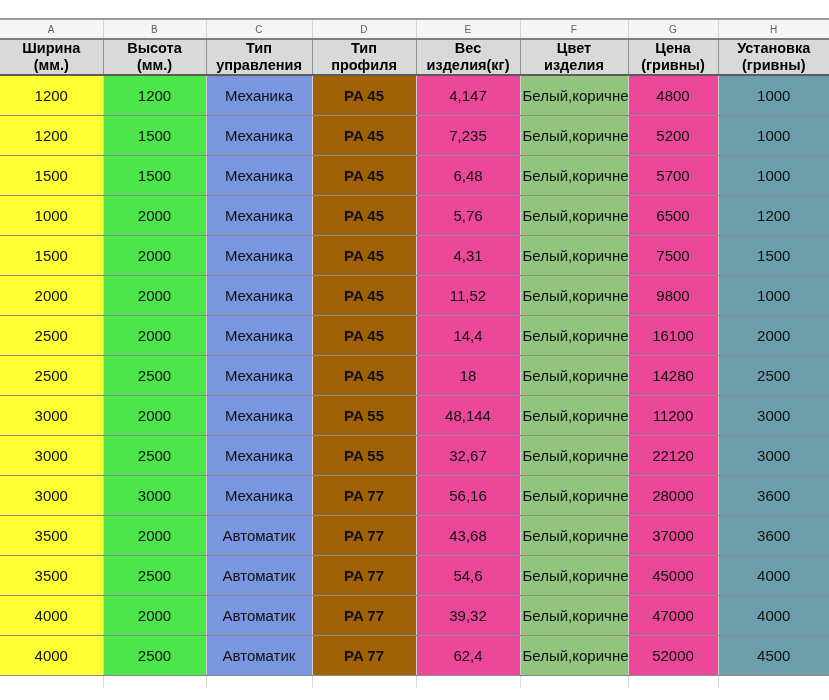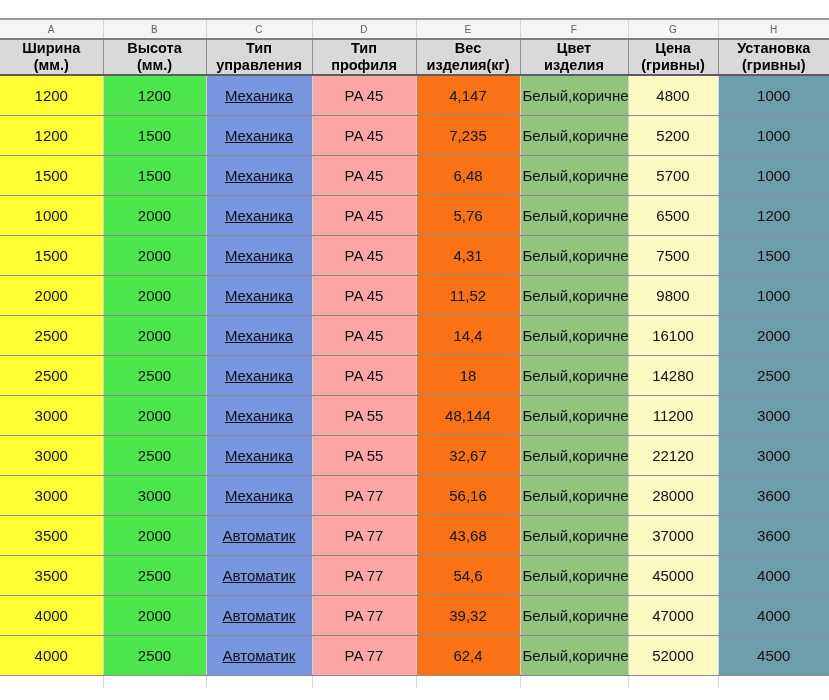--- a/index.html
+++ b/index.html
@@ -76,25 +76,25 @@
     padding: 0 2px;
     border-bottom: 1px solid rgba(0,0,0,.45);
     border-right: 1px solid rgba(0,0,0,.18);
     white-space: normal;
     overflow: hidden;
   }
   tr.data td:last-child { border-right: none; }
 
   td.col-a { background: #ffff33; border-bottom-color: #8a8a00; }
   td.col-b { background: #4ce64c; border-bottom-color: #2b8f2b; }
-  td.col-c { background: #7b96e0; border-bottom-color: #3c5296; color:#141414;text-decoration:underline; }
-  td.col-d { background: #fca5a5; border-bottom-color: #2aa5a5; }
-  td.col-e { background: #f97316; border-bottom-color: #6b5f93; }
+  td.col-c { background: #7b96e0; border-bottom-color: #3c5296; color:#141414; }
+  td.col-d { background: #a16207; border-bottom-color: #2aa5a5; font-weight: bold; }
+  td.col-e { background: #ec4899; border-bottom-color: #6b5f93; }
   td.col-f { background: #93c47d; border-bottom-color: #5b7f4a; font-size: 14.5px; }
-  td.col-g { background: #fef9c3; border-bottom-color: #9e5656; }
+  td.col-g { background: #ec4899; border-bottom-color: #9e5656; }
   td.col-h { background: #6d9eab; border-bottom-color: #45686f; }
 
   
   tr.blank td {
     height: 13px;
     background: #ffffff;
     border-right: 1px solid #d8d8d8;
     border-top: 1px solid #b8b8b8;
     padding: 0;
   }

